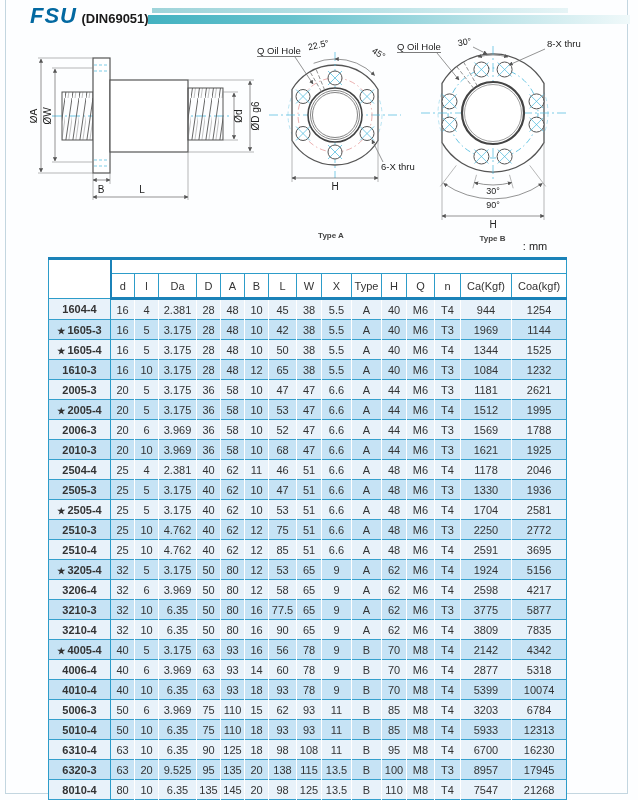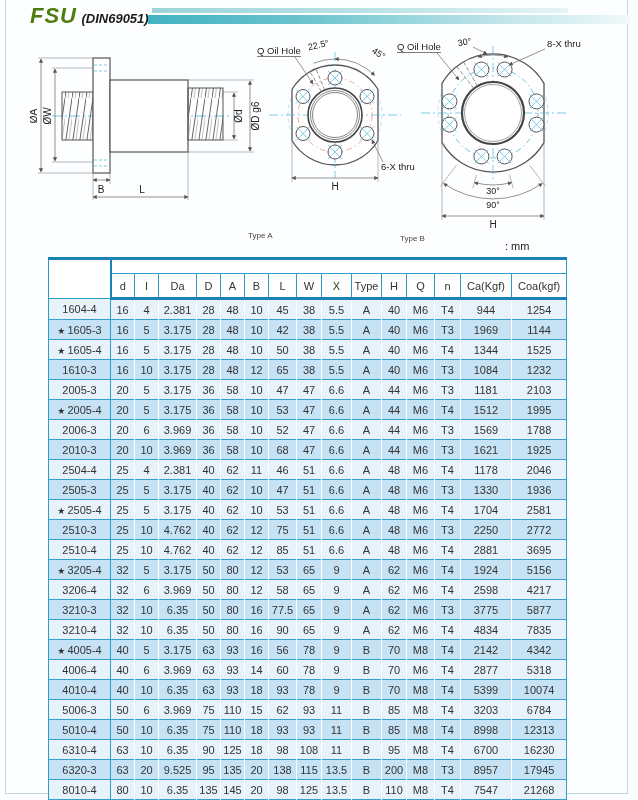--- a/index.html
+++ b/index.html
@@ -4,50 +4,50 @@
 <style>
   html,body{margin:0;padding:0;background:#eef4f8;}
   .page{position:relative;width:638px;height:800px;background:#fdfeff;overflow:hidden;
         font-family:"Liberation Sans",sans-serif;color:#333;}
   .frame-l{position:absolute;left:5px;top:0;width:1px;height:794px;background:#c3d6e0;}
   .frame-r{position:absolute;left:627px;top:0;width:1px;height:794px;background:#c3d6e0;}
   .frame-b{position:absolute;left:5px;top:793px;width:623px;height:1px;background:#c3d6e0;}
 
   
   .title{position:absolute;left:30px;top:3px;white-space:nowrap;}
-  .title-main{font-size:22px;font-weight:bold;font-style:italic;color:#4d7c0f;letter-spacing:1px;}
-  .title-sub{font-size:13px;font-weight:bold;font-style:italic;color:#1a1a1a;}
+  .title-main{font-size:22px;font-weight:bold;font-style:italic;color:#0369a1;letter-spacing:1px;}
+  .title-sub{font-size:13px;font-weight:bold;color:#1a1a1a;}
   .stripe1{position:absolute;left:152px;top:8px;width:416px;height:5px;
            background:linear-gradient(to right,#9ed4da,#bce3e7 55%,#e6f4f6);}
   .stripe2{position:absolute;left:148px;top:15px;width:482px;height:9px;
            background:linear-gradient(to right,#43b2c1,#67c2cd 30%,#b9e2e7 70%,#f0f9fa);}
 
   
   .fig{position:absolute;}
-  .caption{position:absolute;font-size:8px;color:#444;text-align:left;}
+  .caption{position:absolute;font-size:8px;color:#444;text-align:center;font-weight:bold;}
   .cap-a{left:248px;top:231px;width:166px;}
   .cap-b{left:400px;top:234px;width:185px;}
-  .unit-note{position:absolute;left:505px;top:240px;width:60px;text-align:left;
+  .unit-note{position:absolute;left:505px;top:240px;width:60px;text-align:center;
              font-size:11px;color:#222;}
   svg text{font-family:"Liberation Sans",sans-serif;fill:#222;}
 
   
   table.spec{position:absolute;left:48px;top:257px;width:518px;border-collapse:collapse;
              table-layout:fixed;font-size:11px;color:#333;
              border-top:3px solid #1b82b8;border-bottom:3px solid #1b82b8;
              border-left:1px solid #2d9cc9;border-right:1px solid #2d9cc9;}
   table.spec th{font-weight:normal;background:#fff;}
   th.model-h{border-right:2px solid #1b82b8;}
   tr.spacer-row th{height:11px;border-bottom:1px solid #2d9cc9;}
   tr.cols-row th{height:21px;border-bottom:3px solid #1b82b8;text-align:center;}
   tr.cols-row th + th{border-left:1px solid #2d9cc9;}
   table.spec td{height:19px;padding:0;text-align:center;white-space:nowrap;overflow:hidden;}
   tbody tr + tr td{border-top:1px solid #35a0cd;}
   tbody td{border-left:1px solid rgba(255,255,255,.85);}
-  tbody td:first-child{border-left:none;}
+  tbody td:first-child{border-left:none;font-weight:bold;}
   tbody td:nth-child(2){border-left:1px solid #2d9cc9;}
   tbody tr.light td{background:#e8f2fa;}
   tbody tr.dark td{background:#c6e3f5;}
   .star{font-size:9px;margin-right:2px;}
 </style>
 </head>
 <body>
 
 <div class="page">
   <div class="frame-l"></div>
@@ -381,21 +381,21 @@
           <td>58</td>
           <td>10</td>
           <td>47</td>
           <td>47</td>
           <td>6.6</td>
           <td>A</td>
           <td>44</td>
           <td>M6</td>
           <td>T3</td>
           <td>1181</td>
-          <td>2103</td>
+          <td>2621</td>
         </tr>
         <tr class="dark">
           <td><span class="star">★</span>2005-4</td>
           <td>20</td>
           <td>5</td>
           <td>3.175</td>
           <td>36</td>
           <td>58</td>
           <td>10</td>
           <td>53</td>
@@ -524,21 +524,21 @@
           <td>40</td>
           <td>62</td>
           <td>12</td>
           <td>85</td>
           <td>51</td>
           <td>6.6</td>
           <td>A</td>
           <td>48</td>
           <td>M6</td>
           <td>T4</td>
-          <td>2881</td>
+          <td>2591</td>
           <td>3695</td>
         </tr>
         <tr class="dark">
           <td><span class="star">★</span>3205-4</td>
           <td>32</td>
           <td>5</td>
           <td>3.175</td>
           <td>50</td>
           <td>80</td>
           <td>12</td>
@@ -596,21 +596,21 @@
           <td>50</td>
           <td>80</td>
           <td>16</td>
           <td>90</td>
           <td>65</td>
           <td>9</td>
           <td>A</td>
           <td>62</td>
           <td>M6</td>
           <td>T4</td>
-          <td>4834</td>
+          <td>3809</td>
           <td>7835</td>
         </tr>
         <tr class="dark">
           <td><span class="star">★</span>4005-4</td>
           <td>40</td>
           <td>5</td>
           <td>3.175</td>
           <td>63</td>
           <td>93</td>
           <td>16</td>
@@ -686,21 +686,21 @@
           <td>75</td>
           <td>110</td>
           <td>18</td>
           <td>93</td>
           <td>93</td>
           <td>11</td>
           <td>B</td>
           <td>85</td>
           <td>M8</td>
           <td>T4</td>
-          <td>8998</td>
+          <td>5933</td>
           <td>12313</td>
         </tr>
         <tr class="light">
           <td>6310-4</td>
           <td>63</td>
           <td>10</td>
           <td>6.35</td>
           <td>90</td>
           <td>125</td>
           <td>18</td>
@@ -719,21 +719,21 @@
           <td>63</td>
           <td>20</td>
           <td>9.525</td>
           <td>95</td>
           <td>135</td>
           <td>20</td>
           <td>138</td>
           <td>115</td>
           <td>13.5</td>
           <td>B</td>
-          <td>200</td>
+          <td>100</td>
           <td>M8</td>
           <td>T3</td>
           <td>8957</td>
           <td>17945</td>
         </tr>
         <tr class="light">
           <td>8010-4</td>
           <td>80</td>
           <td>10</td>
           <td>6.35</td>

